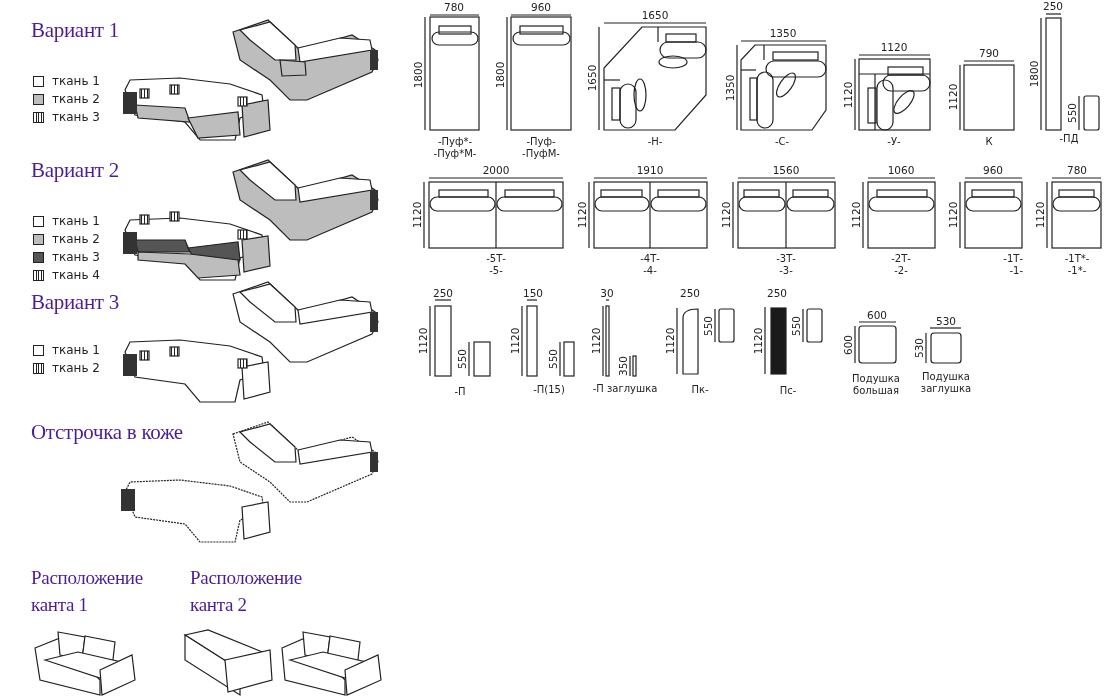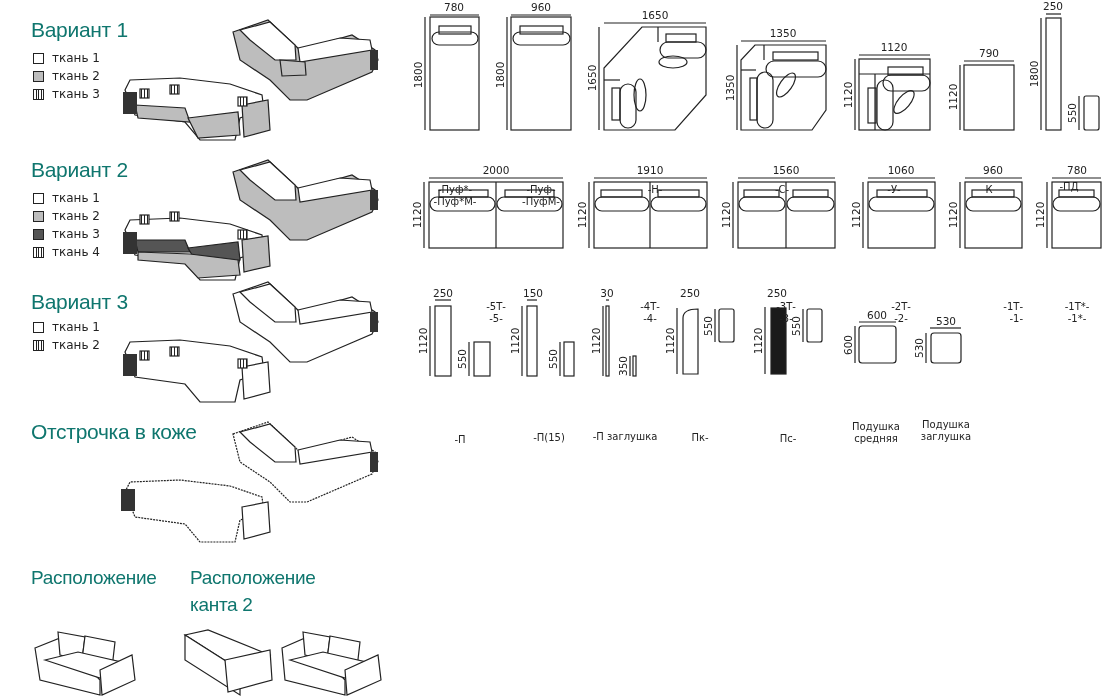--- a/index.html
+++ b/index.html
@@ -1,28 +1,28 @@
 <!DOCTYPE html>
 <html><head>
 <meta charset="utf-8">
 <style>
   html,body{margin:0;padding:0;background:#fff;}
   body{width:1114px;height:699px;position:relative;overflow:hidden;font-family:"DejaVu Sans",sans-serif;color:#111;}
   .abs{position:absolute;}
-  .vtitle{font-family:Liberation Sans, sans-serif;font-size:21px;color:#0f766e;white-space:nowrap;letter-spacing:-0.3px;}
-  .legend{font-size:12px;line-height:18px;color:#222;}
+  .vtitle{font-family:Liberation Serif, serif;font-size:21px;color:#4c1d95;white-space:nowrap;letter-spacing:-0.3px;}
+  .legend{font-size:12px;line-height:18px;color:#222;margin-top:23px;}
   .legend .row{display:flex;align-items:center;height:18px;}
   .sw{width:11px;height:11px;border:1px solid #222;margin-right:8px;box-sizing:border-box;}
   .sw.white{background:#fff;}
   .sw.grey{background:#bdbdbd;}
   .sw.dark{background:#555;}
   .sw.stripe{background:repeating-linear-gradient(90deg,#fff 0 1.5px,#222 1.5px 2.5px);}
   svg{position:absolute;overflow:visible;}
   .dim{font-size:10.5px;fill:#222;font-family:"DejaVu Sans",sans-serif;}
-  .lbl{font-size:10px;color:#222;text-align:center;line-height:12px;white-space:nowrap;margin-top:48px;}
+  .lbl{font-size:10px;color:#222;text-align:center;line-height:12px;white-space:nowrap;}
   .ln{stroke:#222;stroke-width:1.2;fill:none;}
   .lnf{stroke:#222;stroke-width:1.2;}
 </style>
 </head>
 <body>
 
 <div class="abs vtitle" style="left:31px;top:18px;">Вариант 1</div>
 <div class="abs legend" style="left:33px;top:49px;">
   <div class="row">
       <span class="sw white"></span>
@@ -67,20 +67,21 @@
   <div class="row">
       <span class="sw stripe"></span>
       <span>ткань 2</span>
     </div>
 </div>
 
 <div class="abs vtitle" style="left:31px;top:420px;">Отстрочка в коже</div>
 
 <div class="abs vtitle" style="left:31px;top:564px;font-size:19px;line-height:27px;">
   <div>Расположение</div>
+  <div>канта 1</div>
 </div>
 <div class="abs vtitle" style="left:190px;top:564px;font-size:19px;line-height:27px;">
   <div>Расположение</div>
   <div>канта 2</div>
 </div>
 
 <svg width="1114" height="699" style="left:0;top:0;">
   <defs>
     <pattern id="stripes" width="3" height="3" patternUnits="userSpaceOnUse">
         <rect width="3" height="3" fill="#fff"></rect>
@@ -418,18 +419,18 @@
     <div>-1*-</div>
   </div>
 
 <div class="abs lbl" style="left:430px;top:386px;width:60px;">-П</div>
 <div class="abs lbl" style="left:519px;top:384px;width:60px;">-П(15)</div>
 <div class="abs lbl" style="left:585px;top:383px;width:80px;">-П заглушка</div>
 <div class="abs lbl" style="left:670px;top:384px;width:60px;">Пк-</div>
 <div class="abs lbl" style="left:758px;top:385px;width:60px;">Пс-</div>
 <div class="abs lbl" style="left:845px;top:373px;width:62px;">
     <div>Подушка</div>
-    <div>средняя</div>
+    <div>большая</div>
   </div>
 <div class="abs lbl" style="left:915px;top:371px;width:62px;">
     <div>Подушка</div>
     <div>заглушка</div>
   </div>
 
 </body></html>

